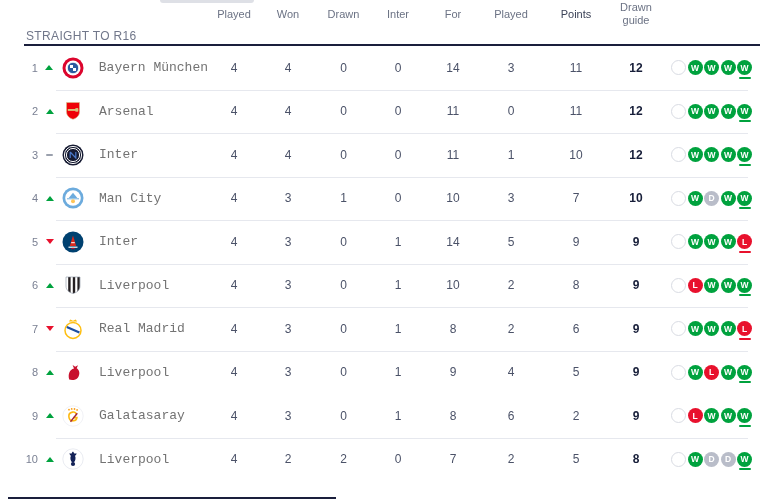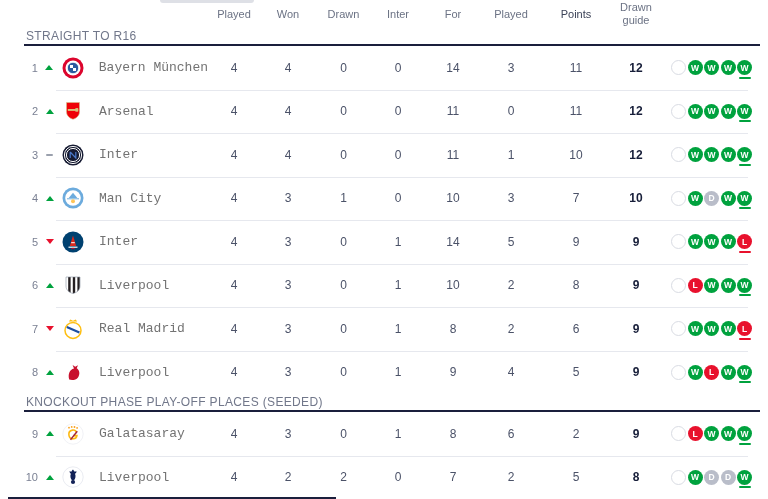--- a/index.html
+++ b/index.html
@@ -325,21 +325,20 @@
     <div class="form">
           <span class="badge empty"></span>
           <span class="badge W">W</span>
           <span class="badge L">L</span>
           <span class="badge W">W</span>
           <span class="badge W recent">W</span>
         </div>
   </div>
     </div>
 
-  <div class="section-label">KNOCKOUT PHASE PLAY-OFF PLACES (SEEDED)</div>
   <div>
       <div class="grid row">
     <div class="team-cell">
       <span class="pos">9</span>
       <span class="move up"></span>
       <span class="logo">
             <svg viewBox="0 0 22 22">
               <circle cx="11" cy="11" r="10.2" fill="#fff" stroke="#eceef2" stroke-width=".8"></circle>
               <g fill="#f9a01b">
                 <circle cx="7" cy="4.7" r=".9"></circle>

